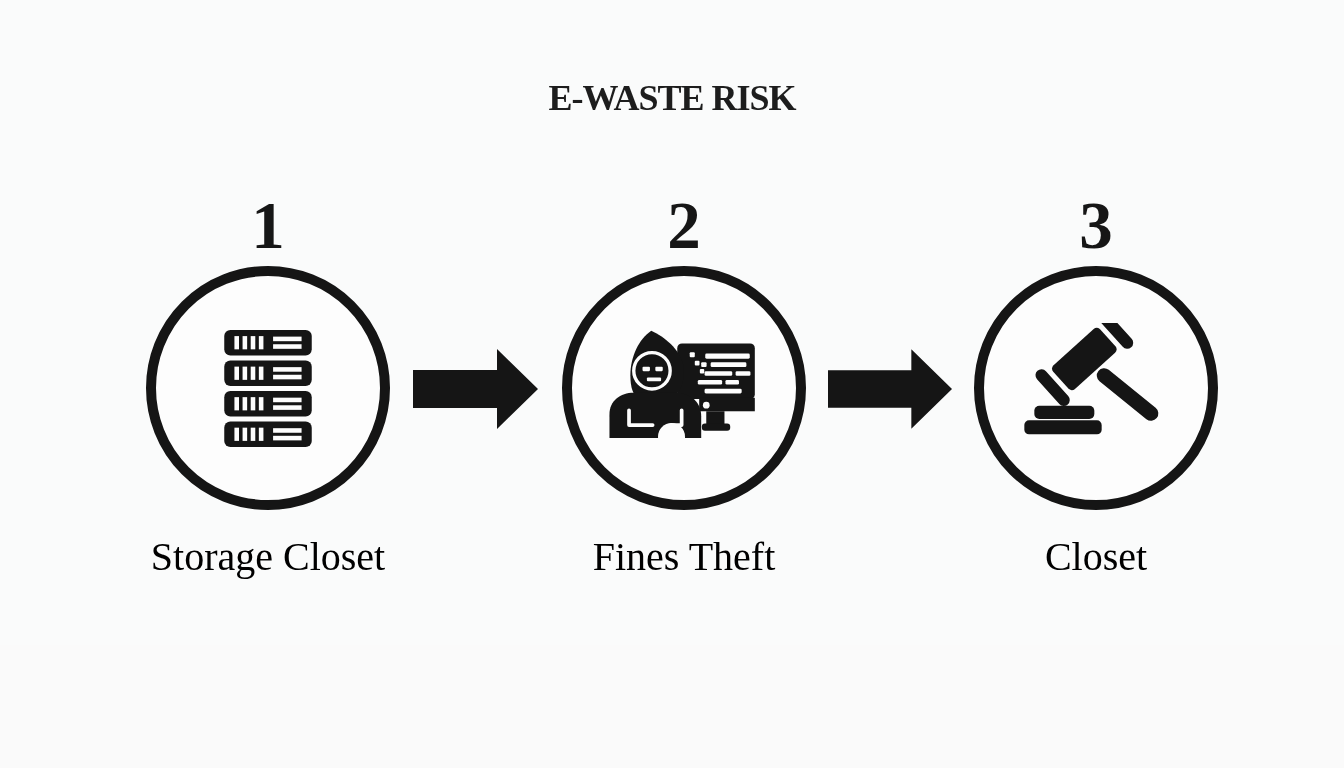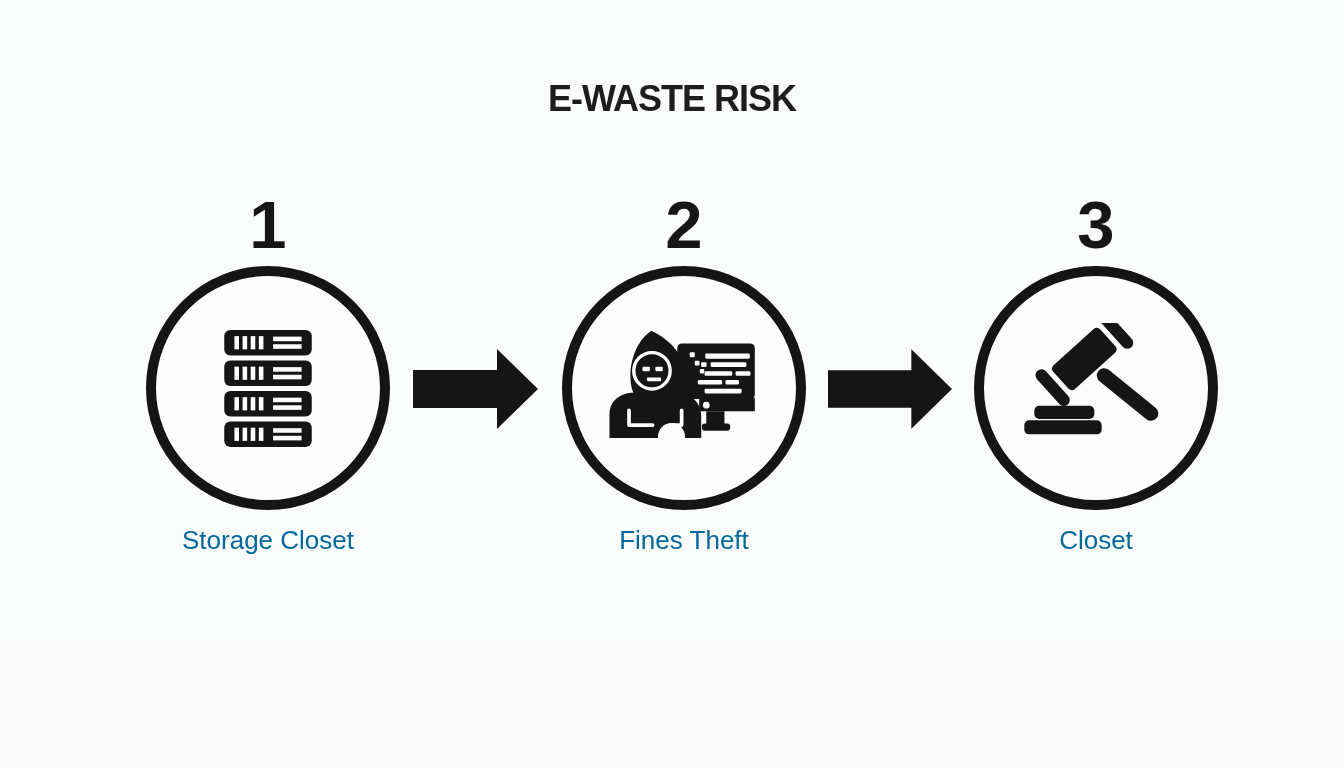--- a/index.html
+++ b/index.html
@@ -8,20 +8,21 @@
     font-family: "Liberation Sans", sans-serif;
     background: #fafafa;
   }
   .canvas {
     position: relative;
     width: 1344px;
     height: 645px;
     background: #fafbfb;
     overflow: hidden;
     color: #1c1c1c;
+    font-family: Liberation Serif, serif;
   }
   .title {
     position: absolute;
     top: 80px;
     left: 0;
     right: 0;
     text-align: center;
     font-size: 36px;
     line-height: 37px;
     font-weight: 700;
@@ -51,25 +52,25 @@
     width: 244px;
     height: 244px;
     border: 10px solid #151515;
     border-radius: 50%;
     background: #fdfdfd;
     display: flex;
     align-items: center;
     justify-content: center;
   }
   .step-label {
-    margin-top: 13px;
-    font-size: 26px;
+    margin-top: 30px;
+    font-size: 40px;
     line-height: 34px;
     font-weight: 400;
-    color: #0369a1;
+    color: #000000;
   }
   .arrow {
     position: absolute;
     top: 347px;
   }
   .arrow-1 { left: 413px; }
   .arrow-2 { left: 828px; }
 </style>
 </head>
 <body>

